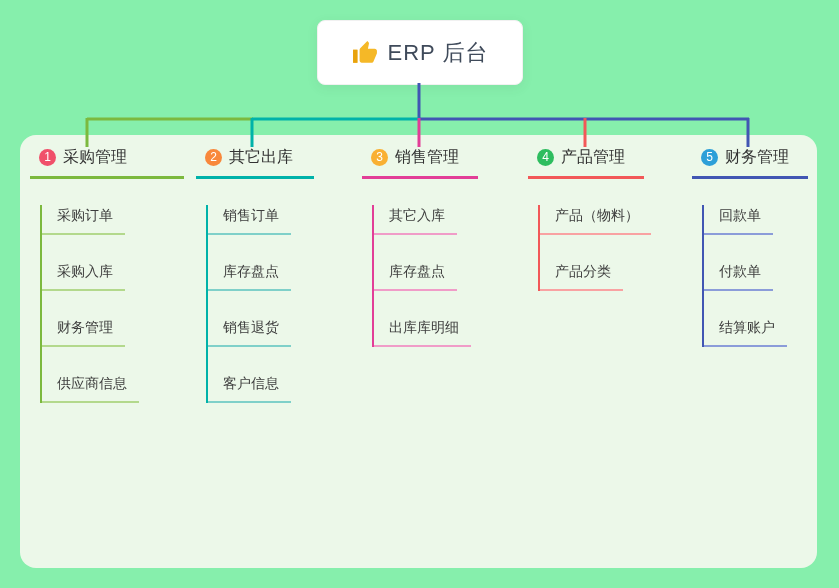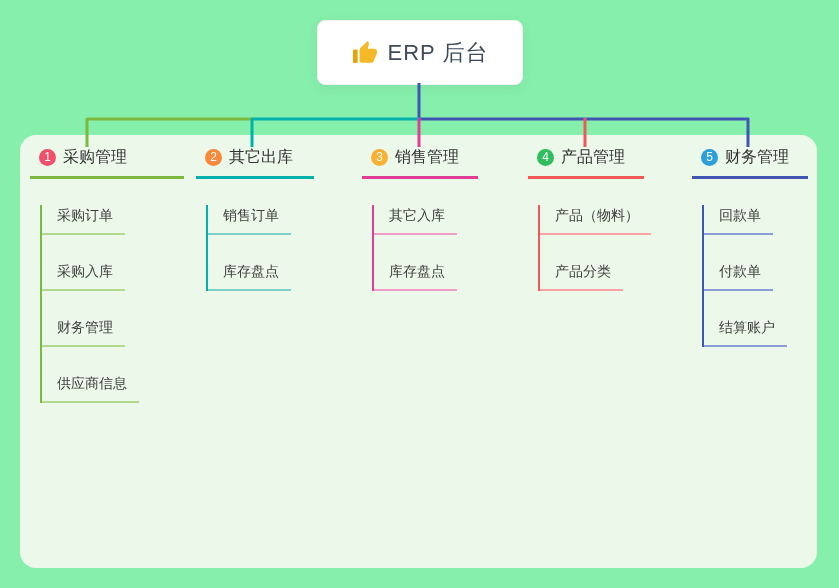--- a/index.html
+++ b/index.html
@@ -104,31 +104,34 @@
   </div>
 
   <div class="col col-2 b2">
     <div class="branch-header">
       <span class="badge">2</span>
       <span>其它出库</span>
     </div>
     <div class="children">
       <div class="child">销售订单</div>
       <div class="child">库存盘点</div>
+      <div class="child">销售退货</div>
+      <div class="child">客户信息</div>
     </div>
   </div>
 
   <div class="col col-3 b3">
     <div class="branch-header">
       <span class="badge">3</span>
       <span>销售管理</span>
     </div>
     <div class="children">
       <div class="child">其它入库</div>
       <div class="child">库存盘点</div>
+      <div class="child">出库库明细</div>
     </div>
   </div>
 
   <div class="col col-4 b4">
     <div class="branch-header">
       <span class="badge">4</span>
       <span>产品管理</span>
     </div>
     <div class="children">
       <div class="child">产品（物料）</div>

